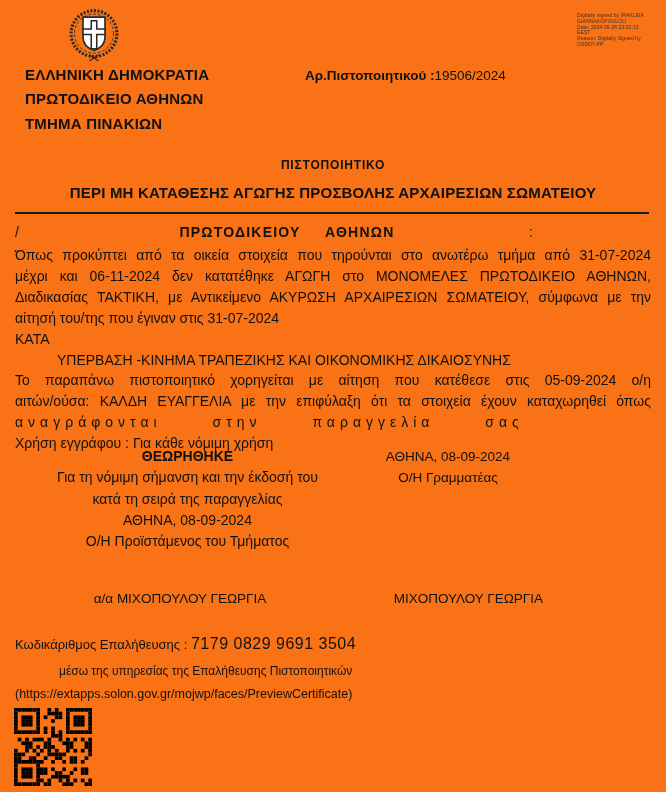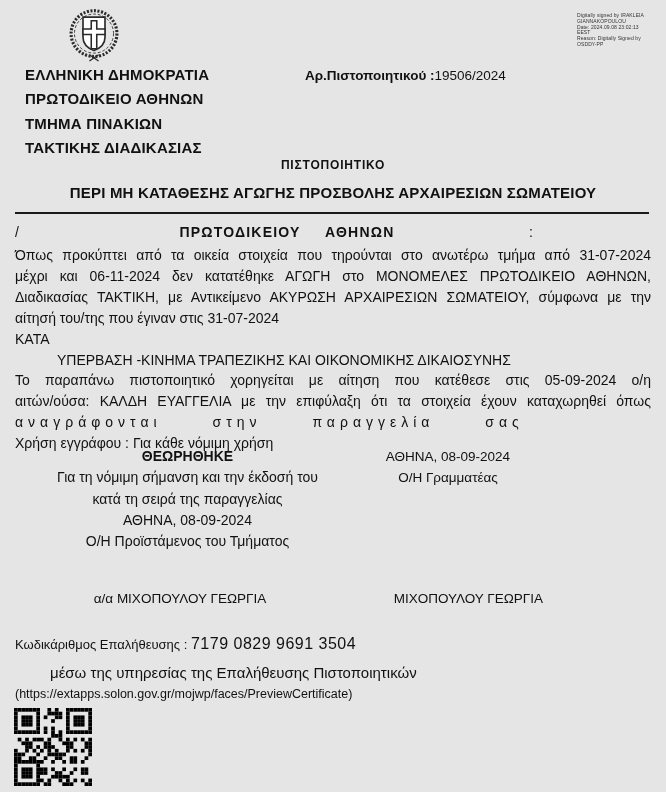--- a/index.html
+++ b/index.html
@@ -1,17 +1,17 @@
 <!DOCTYPE html>
 <html><head>
 <meta charset="utf-8">
 <style>
   html,body { margin:0; padding:0; background:#ffffff; }
   #page {
-    position:relative; width:666px; height:792px; background:#e5e5e5;
+    position:relative; width:666px; height:792px; background:#f97316;
     font-family:"Liberation Sans","DejaVu Sans",sans-serif; color:#111;
     overflow:hidden;
   }
   .abs { position:absolute; }
 
   
   .digsig { left:577px; top:13px; width:90px; font-size:5px; line-height:5.8px; color:#333; letter-spacing:0.1px; }
 
   
   .org { left:25px; top:63px; font-weight:bold; font-size:15px; line-height:24.4px; letter-spacing:0.2px; }
@@ -35,21 +35,21 @@
 
   .approve-left { left:15px; top:446px; width:345px; text-align:center; font-size:14px; line-height:21.3px; }
   .approve-right { left:383px; top:446px; width:130px; text-align:center; font-size:13.5px; line-height:21.3px; }
   .bold { font-weight:bold; }
 
   .name-left { left:15px; top:591px; width:330px; text-align:center; font-size:13.5px; }
   .name-right { left:383px; top:591px; width:160px; text-align:right; font-size:13.5px; }
 
   .vcode { left:15px; top:635px; font-size:13px; }
   .vcode .code { font-size:16px; letter-spacing:0.5px; }
-  .vline2 { left:6px; top:664px; font-size:15px;padding-left:44px; }
+  .vline2 { left:15px; top:664px; font-size:12px;padding-left:44px; }
   .vline3 { left:15px; top:687px; font-size:12.5px; }
 
   .qr { left:14px; top:708px; width:78px; height:78px; }
   .emblem { left:66px; top:7px; width:56px; height:55px; }
 </style>
 </head>
 <body>
 
 <div id="page">
 
@@ -69,21 +69,20 @@
     <div>Date: 2024.09.08 23:02:13</div>
     <div>EEST</div>
     <div>Reason: Digitally Signed by</div>
     <div>OSDDY-PP</div>
   </div>
 
   <div class="abs org">
     <div>ΕΛΛΗΝΙΚΗ ΔΗΜΟΚΡΑΤΙΑ</div>
     <div>ΠΡΩΤΟΔΙΚΕΙΟ ΑΘΗΝΩΝ</div>
     <div>ΤΜΗΜΑ ΠΙΝΑΚΙΩΝ</div>
-    <div>ΤΑΚΤΙΚΗΣ ΔΙΑΔΙΚΑΣΙΑΣ</div>
   </div>
 
   <div class="abs certno">
     <span class="lbl">Αρ.Πιστοποιητικού :</span><span>19506/2024</span>
   </div>
 
   <div class="abs title">ΠΙΣΤΟΠΟΙΗΤΙΚΟ</div>
   <div class="abs subtitle">ΠΕΡΙ ΜΗ ΚΑΤΑΘΕΣΗΣ ΑΓΩΓΗΣ ΠΡΟΣΒΟΛΗΣ ΑΡΧΑΙΡΕΣΙΩΝ ΣΩΜΑΤΕΙΟΥ</div>
   <div class="abs rule"></div>
 

